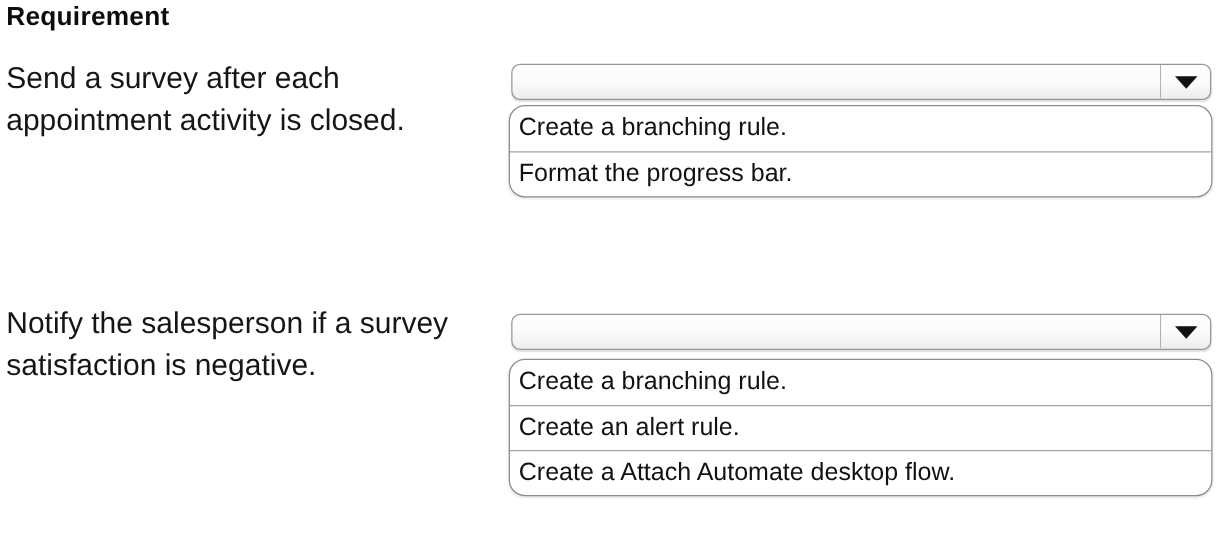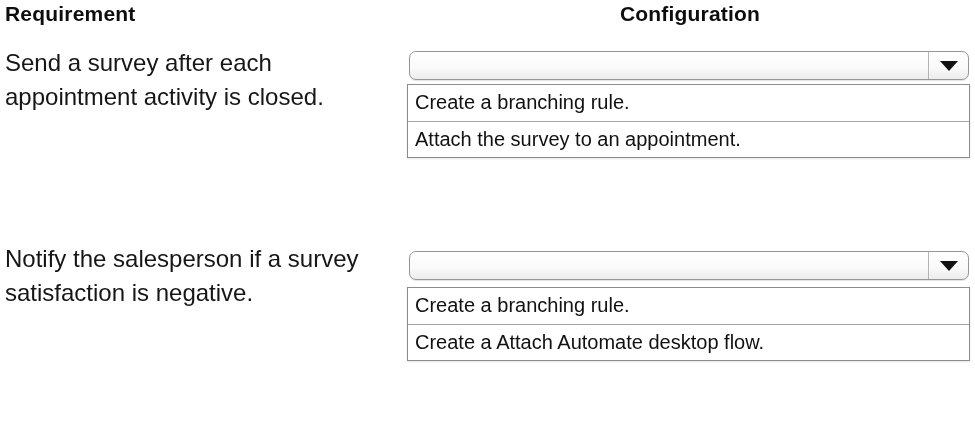--- a/index.html
+++ b/index.html
@@ -88,21 +88,21 @@
     border-right: 9px solid transparent;
     border-top: 10px solid #111111;
   }
 
   .optlist {
     position: absolute;
     left: 407px;
     width: 563px;
     box-sizing: border-box;
     border: 1px solid #8c8c8c;
-    border-radius: 0;
+    border-radius: 13px;
     background: #ffffff;
     box-shadow: 0 1px 2px rgba(0,0,0,0.10);
     overflow: hidden;
   }
   .list1 { top: 84px; }
   .list2 { top: 287px; }
   .opt {
     height: 36px;
     box-sizing: border-box;
     padding-left: 7px;
@@ -117,45 +117,45 @@
     border-top: 1px solid #a3a3a3;
   }
 </style>
 </head>
 <body>
 
 <div class="stage">
 
   <div class="col-header req-header">Requirement</div>
 
-  <div class="col-header cfg-header">Configuration</div>
 
   <div class="req-text req1">Send a survey after each
 appointment activity is closed.</div>
 
   <div class="combo combo1">
     <span class="combo-value"></span>
     <span class="combo-btn">
       <span class="tri"></span>
     </span>
   </div>
 
   <div class="optlist list1">
     <div class="opt">Create a branching rule.</div>
-    <div class="opt">Attach the survey to an appointment.</div>
+    <div class="opt">Format the progress bar.</div>
   </div>
 
   <div class="req-text req2">Notify the salesperson if a survey
 satisfaction is negative.</div>
 
   <div class="combo combo2">
     <span class="combo-value"></span>
     <span class="combo-btn">
       <span class="tri"></span>
     </span>
   </div>
 
   <div class="optlist list2">
     <div class="opt">Create a branching rule.</div>
+    <div class="opt">Create an alert rule.</div>
     <div class="opt">Create a Attach Automate desktop flow.</div>
   </div>
 
 </div>
 
 </body></html>

